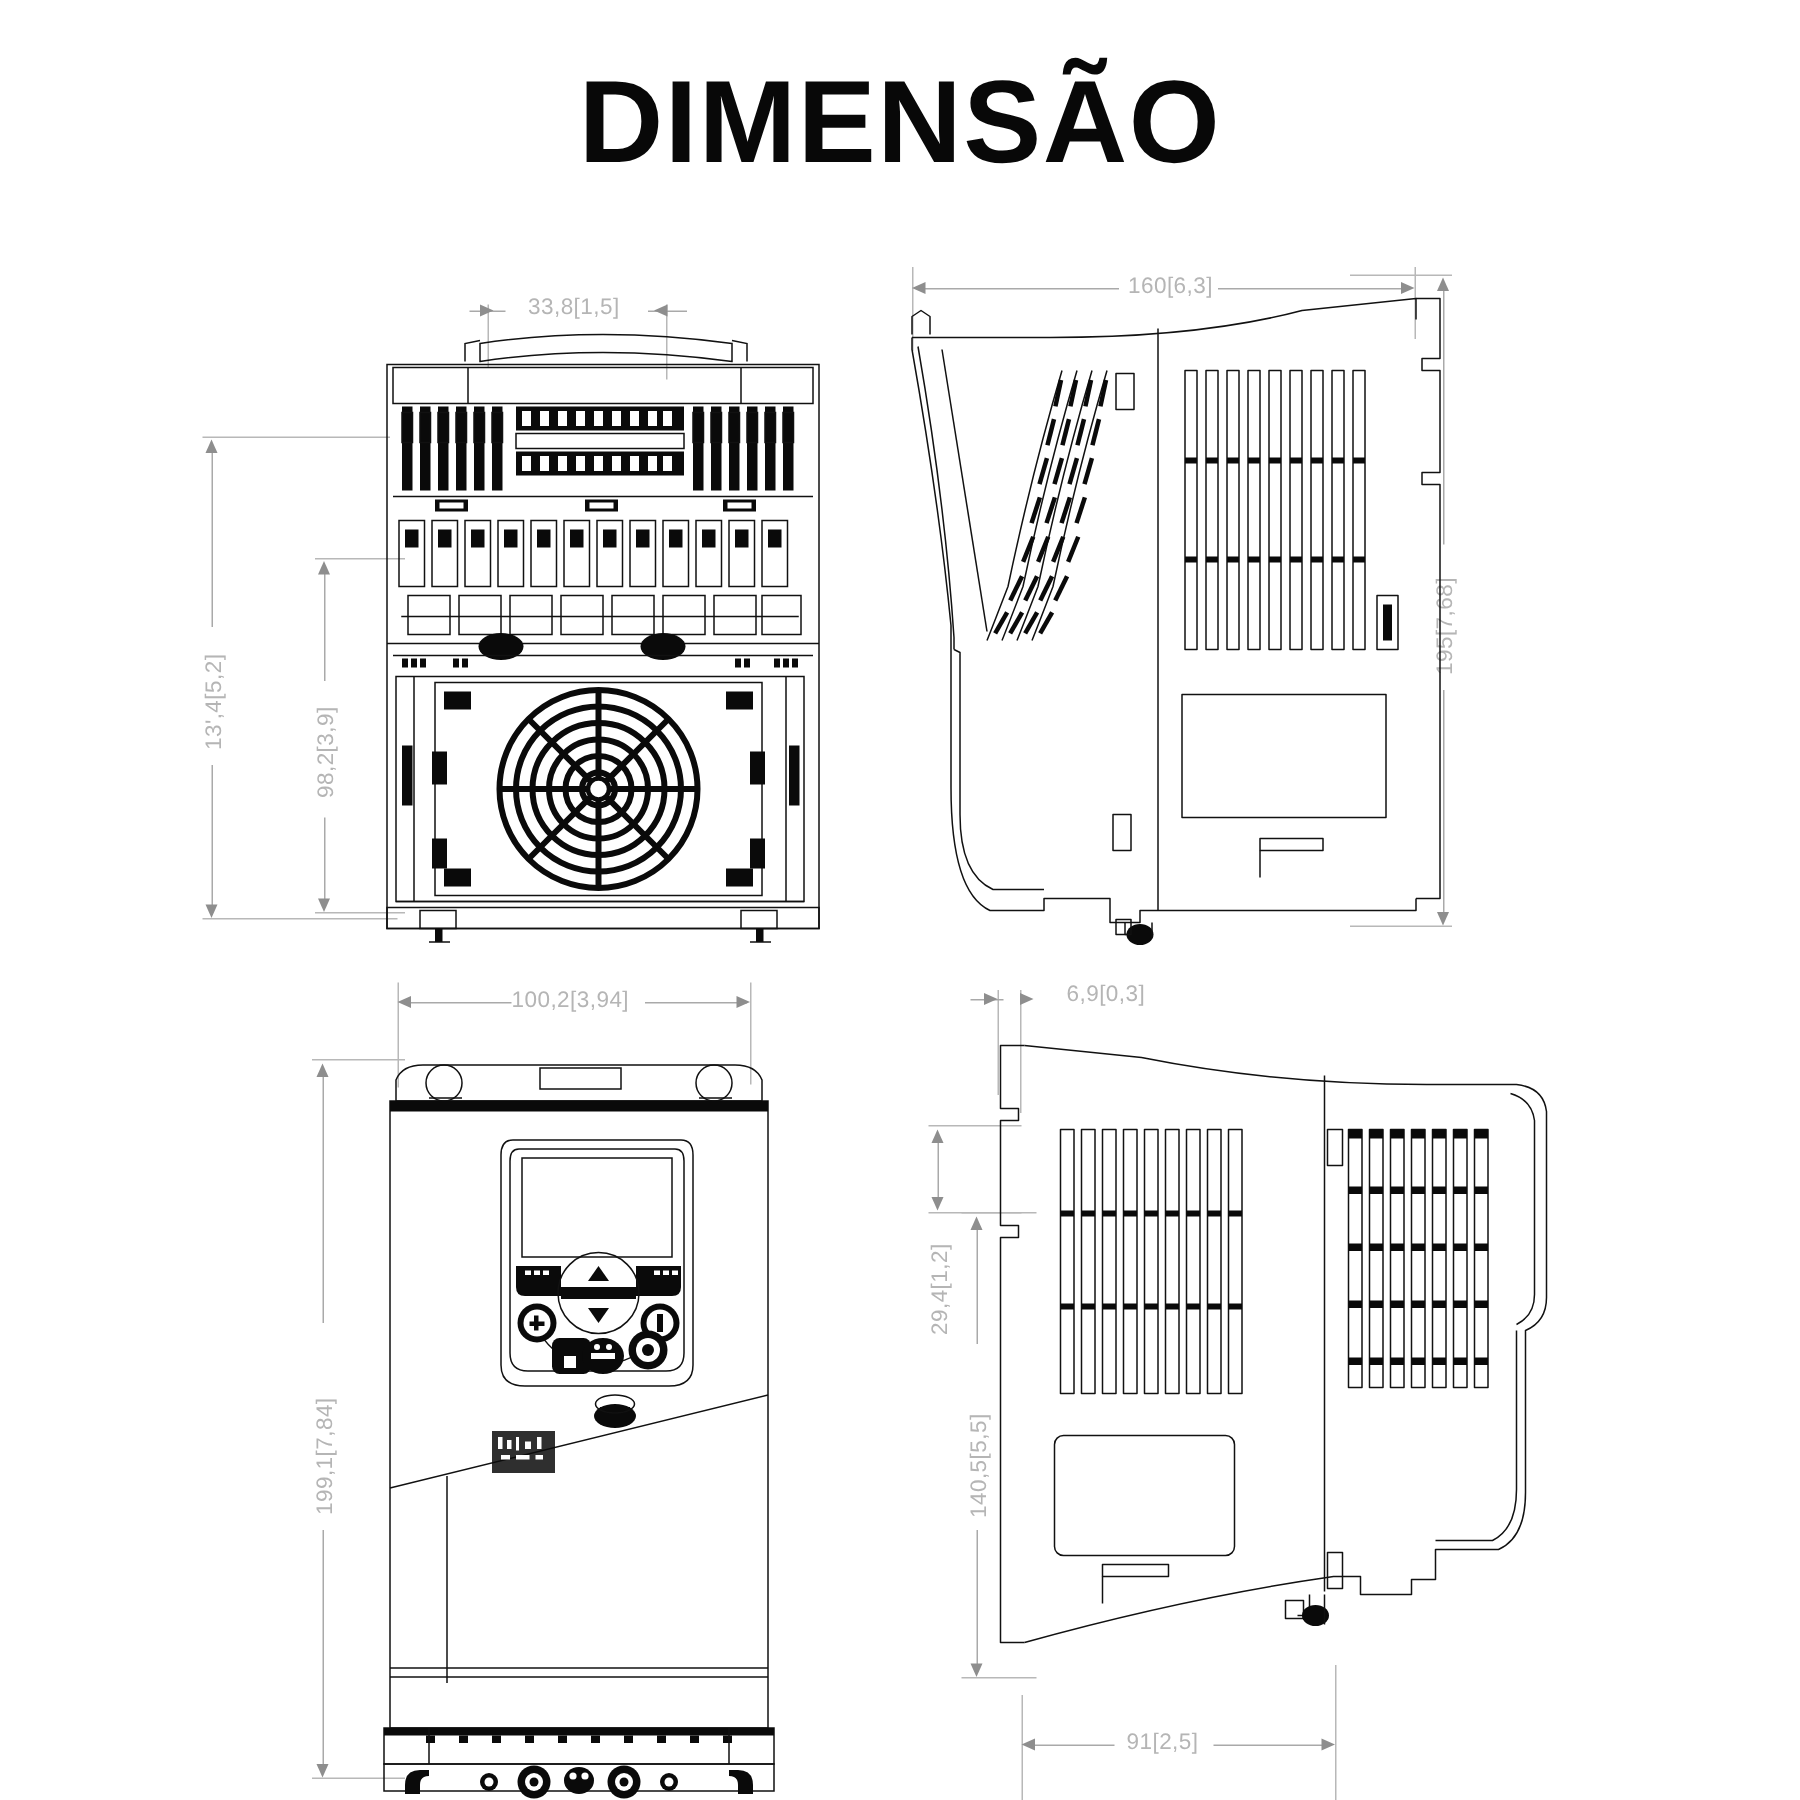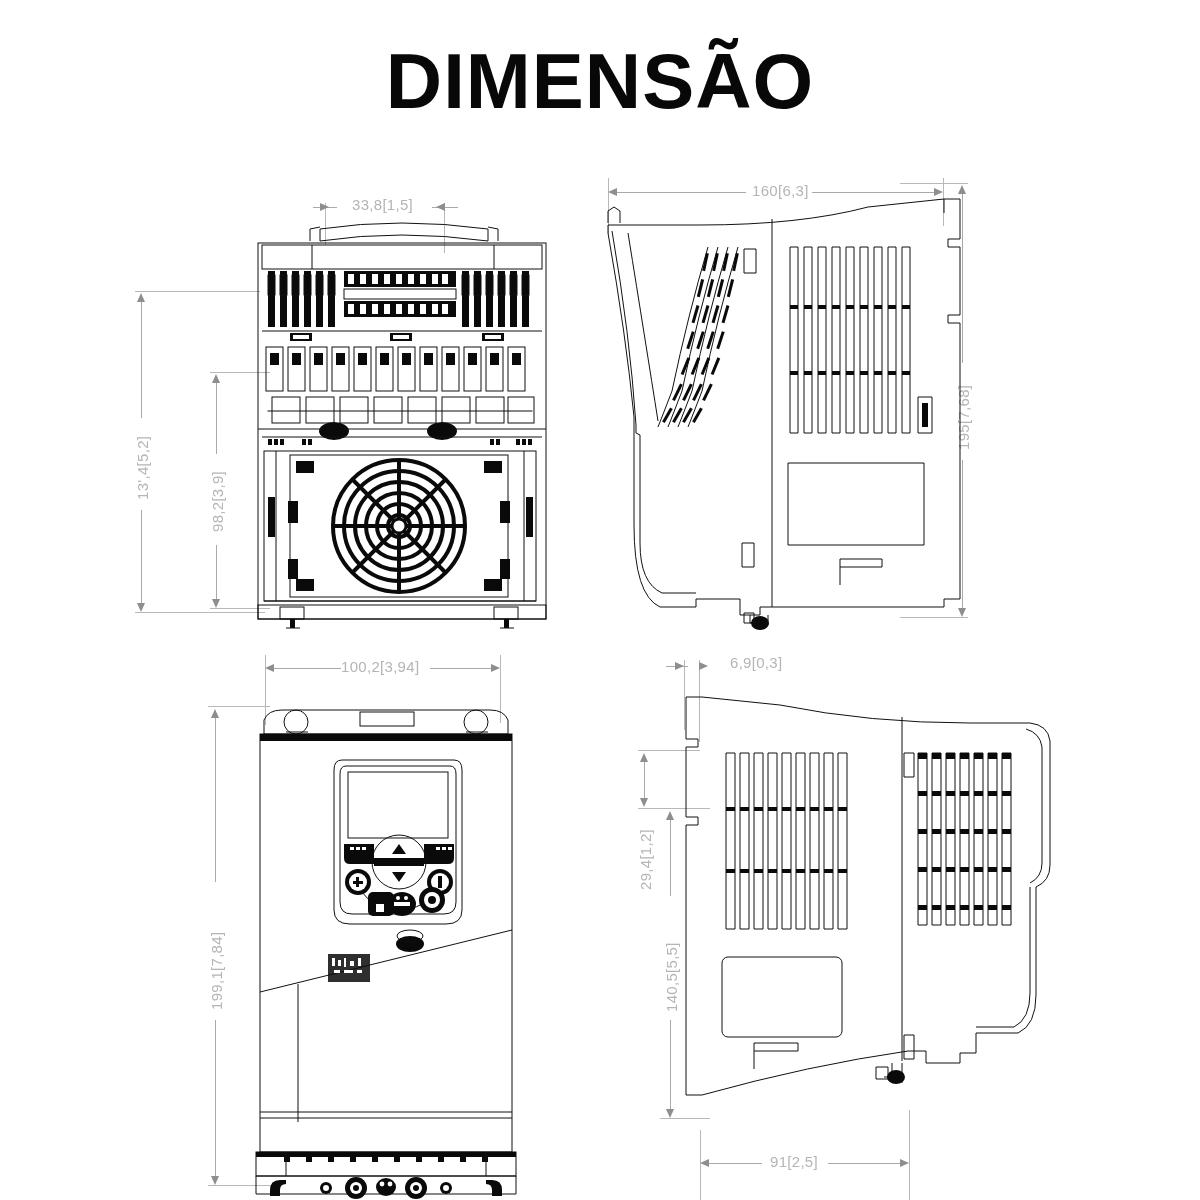--- a/index.html
+++ b/index.html
@@ -542,21 +542,21 @@
           <circle cx="166" cy="486" r="6" fill="#fff"></circle>
         <circle class="fillblk" cx="166" cy="486" r="3"></circle>
         <ellipse class="fillblk" cx="136" cy="485" rx="10" ry="9"></ellipse>
         <circle cx="132" cy="482" r="2.4" fill="#fff"></circle>
         <circle cx="140" cy="482" r="2.4" fill="#fff"></circle>
       </g>
     </g>
   </svg>
 </div>
 
-<div class="view" style="left:560px;top:640px;width:640px;height:560px;">
+<div class="view" style="left:541px;top:640px;width:640px;height:560px;">
 
   <div class="ext-v" style="left:124px;top:20px;height:70px;"></div>
   <div class="ext-v" style="left:139px;top:20px;height:82px;"></div>
   <div class="dl-h" style="left:106px;top:26px;width:22px;"></div>
   <div class="arw arw-r" style="left:115px;top:22px;"></div>
   <div class="arw arw-r" style="left:139px;top:22px;"></div>
   <div class="dim" style="left:170px;top:14px;">6,9[0,3]</div>
 
   <div class="ext-h" style="left:78px;top:110px;width:62px;"></div>
   <div class="ext-h" style="left:78px;top:168px;width:62px;"></div>

